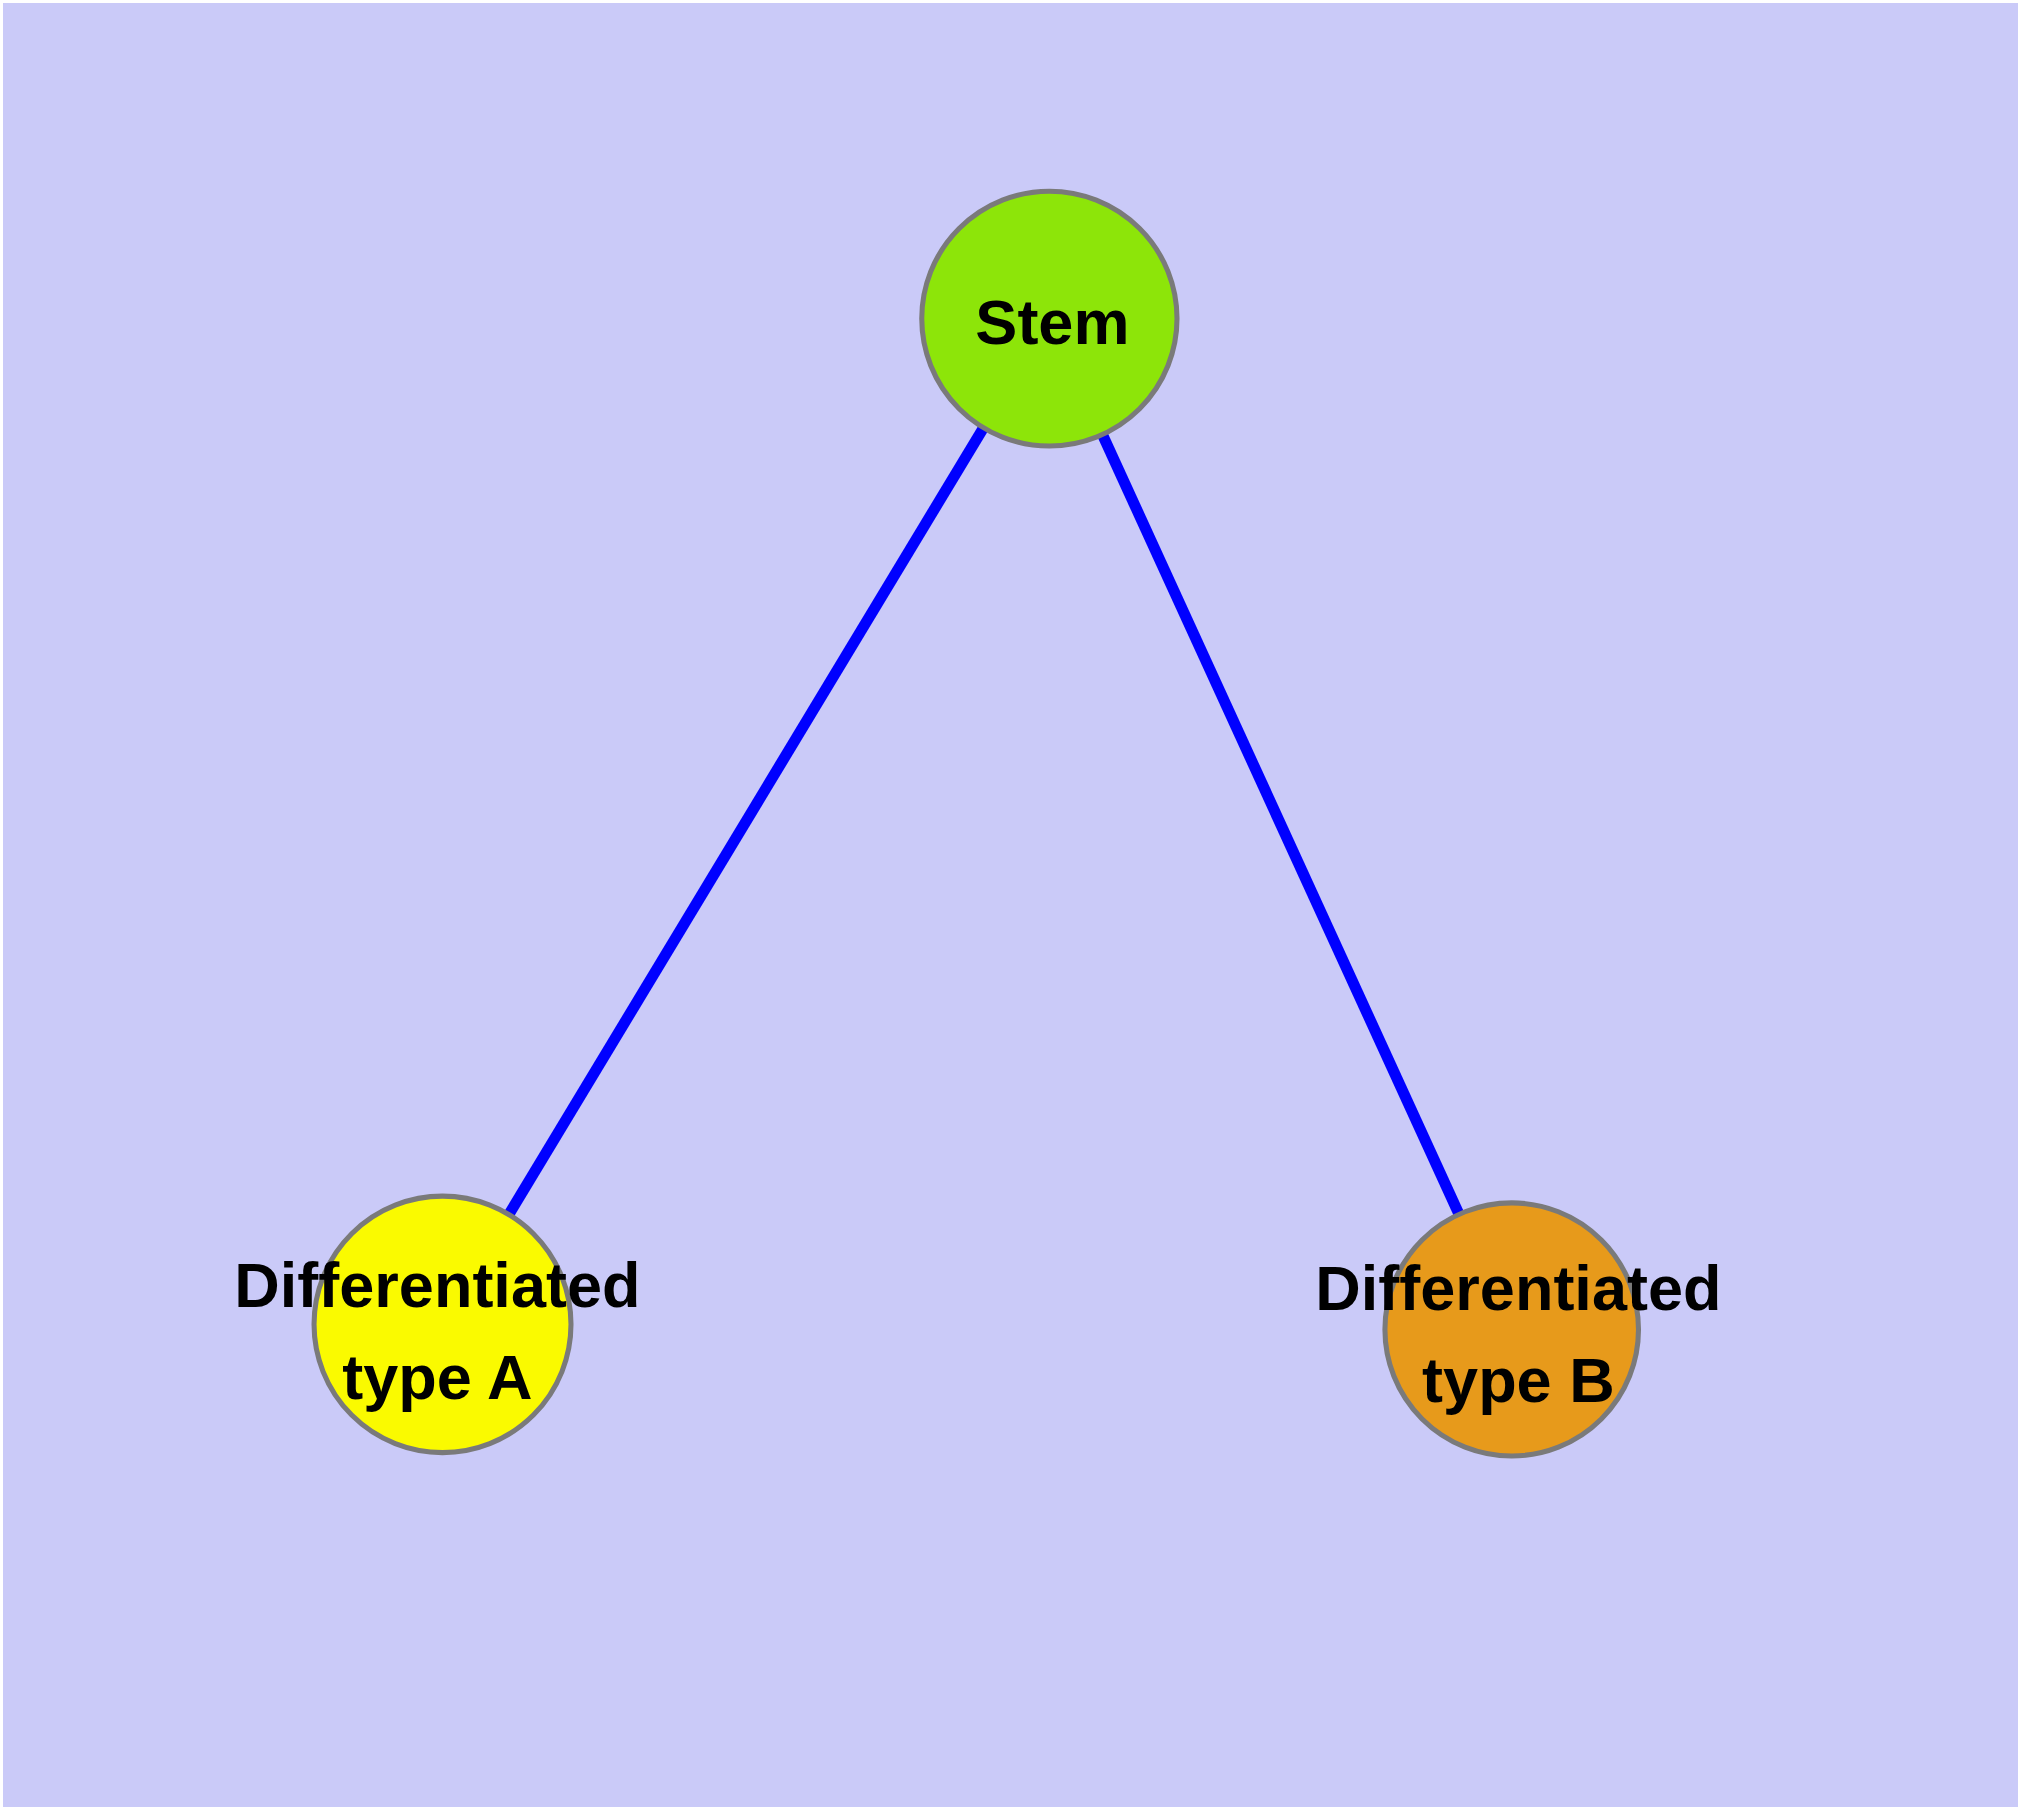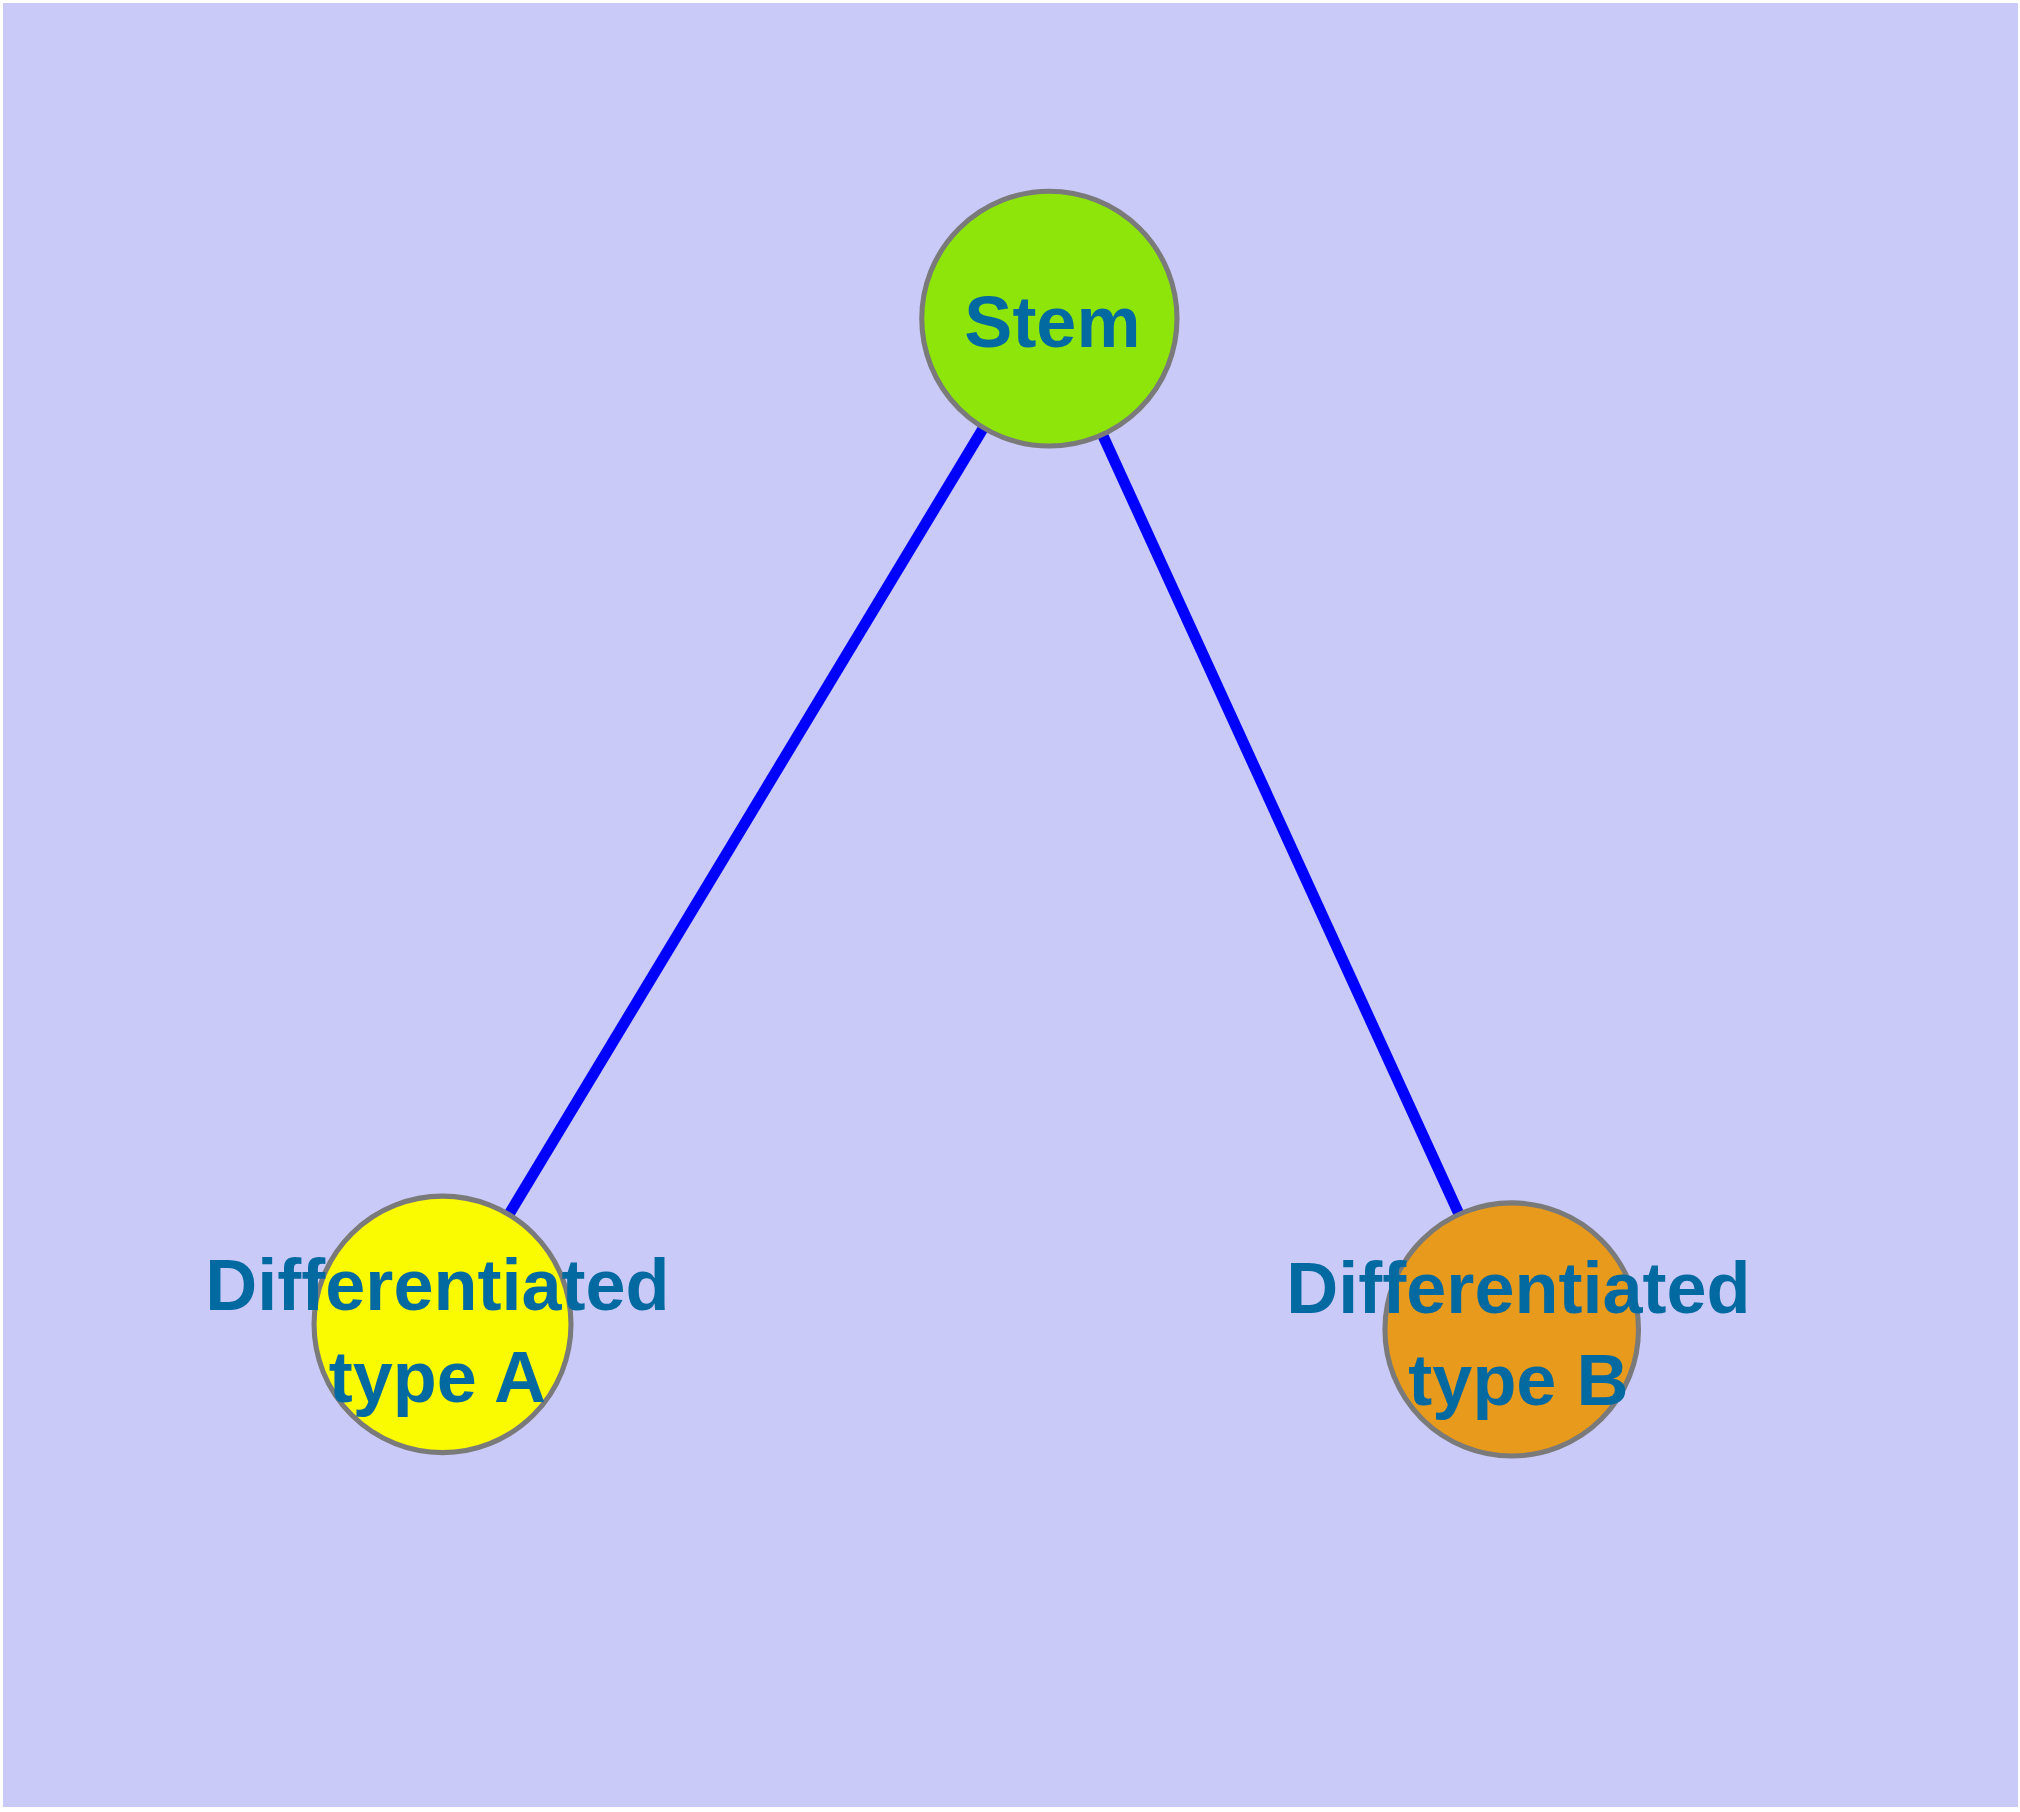--- a/index.html
+++ b/index.html
@@ -29,23 +29,23 @@
     position: absolute;
     left: 0;
     top: 0;
     width: 100%;
     height: 100%;
     display: block;
   }
   .node-label {
     position: absolute;
     transform: translate(-50%, -50%);
-    color: #0369a1;
+    color: #000000;
     font-weight: bold;
-    font-size: 72px;
+    font-size: 63px;
     line-height: 92px;
     text-align: center;
     white-space: pre-line;
     letter-spacing: 0px;
     z-index: 2;
     pointer-events: none;
   }
   .label-stem   { left: 1049px; top: 319px; }
   .label-type-a { left: 434px;  top: 1328px; }
   .label-type-b { left: 1515px; top: 1331px; }

